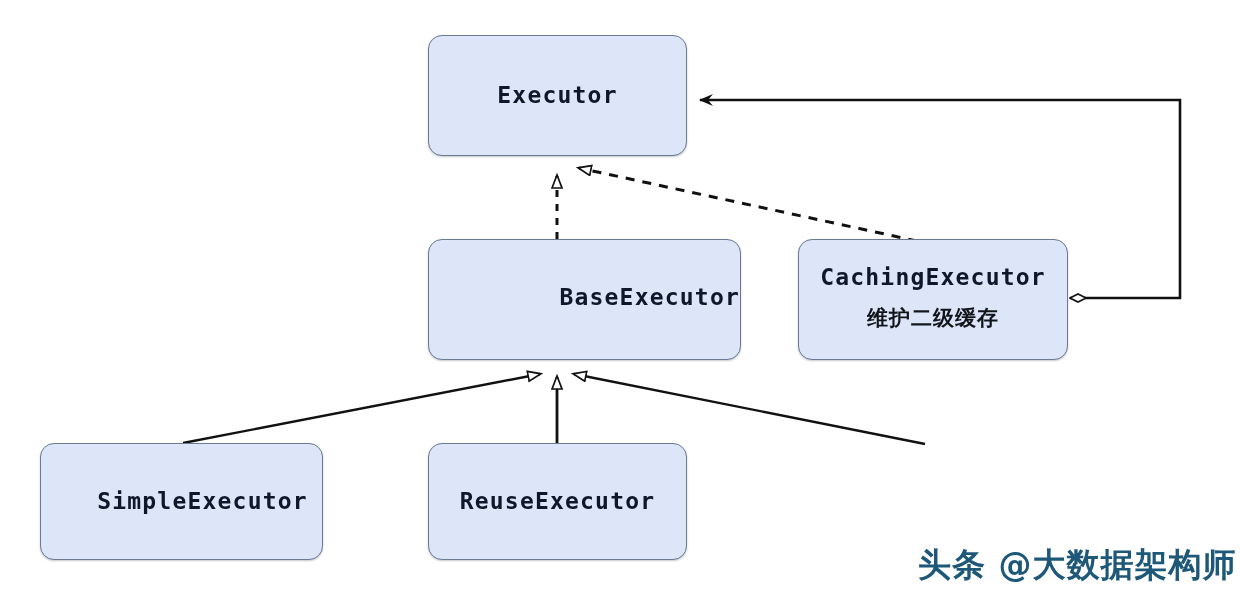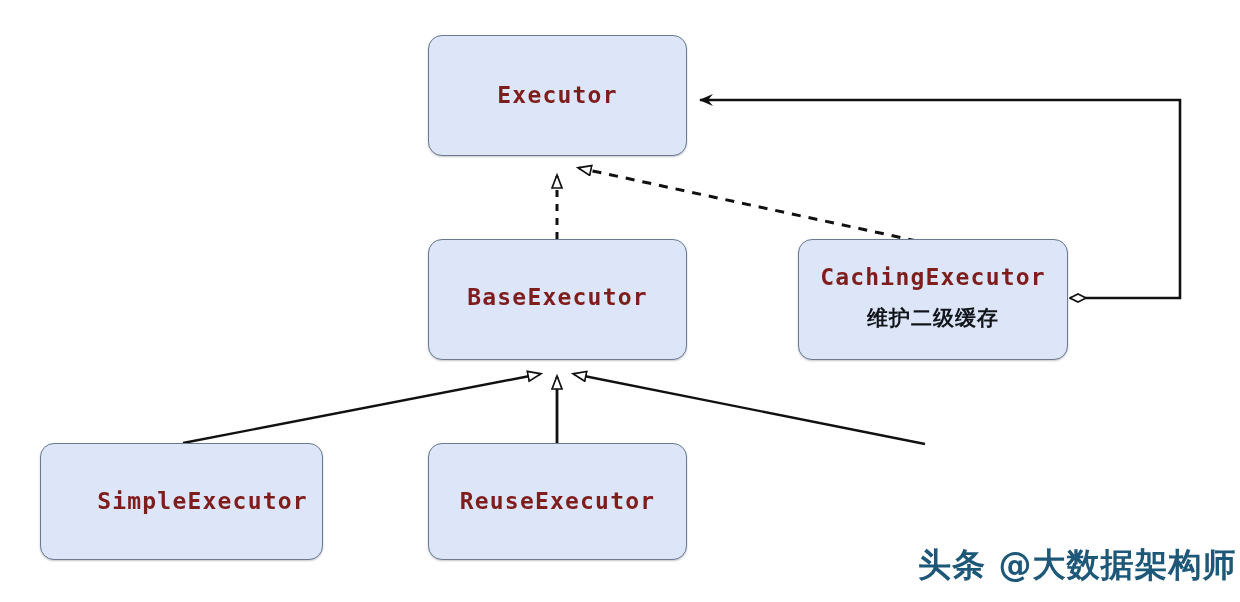--- a/index.html
+++ b/index.html
@@ -36,21 +36,21 @@
     flex-direction: column;
     align-items: center;
     justify-content: center;
     box-shadow: 0 1px 2px rgba(60,70,90,0.30);
     z-index: 2;
   }
   .node-title {
     font-family: "DejaVu Sans Mono", "Liberation Mono", monospace;
     font-size: 23px;
     font-weight: bold;
-    color: #7f1d1d;
+    color: #0f172a;
     letter-spacing: 1.2px;
     line-height: 1.2;
     white-space: nowrap;
   }
   .node-sub {
     font-family: "DejaVu Sans", "Liberation Sans", sans-serif;
     font-size: 21px;
     font-weight: bold;
     color: #111418;
     letter-spacing: 1px;
@@ -102,21 +102,21 @@
 
     <line x1="925" y1="444" x2="574" y2="374" stroke="#111111" stroke-width="2.4" marker-end="url(#hollowTri)"></line>
 
     <path d="M 1070 298 L 1180 298 L 1180 100 L 700 100" fill="none" stroke="#111111" stroke-width="2.6" marker-start="url(#hollowDiamond)" marker-end="url(#openArrow)"></path>
   </svg>
 
   <div class="node" style="left:428px; top:35px; width:259px; height:121px;">
     <div class="node-title">Executor</div>
   </div>
 
-  <div class="node two-line" style="left:428px; top:239px; width:259px; height:121px;">
+  <div class="node two-line" style="left:428px; top:239px; width:313px; height:121px;align-items:flex-end;">
     <div class="node-title">BaseExecutor</div>
   </div>
 
   <div class="node two-line" style="left:798px; top:239px; width:270px; height:121px;">
     <div class="node-title">CachingExecutor</div>
     <div class="node-sub">维护二级缓存</div>
   </div>
 
   <div class="node" style="left:40px; top:443px; width:283px; height:117px;padding-left:42px;">
     <div class="node-title">SimpleExecutor</div>

